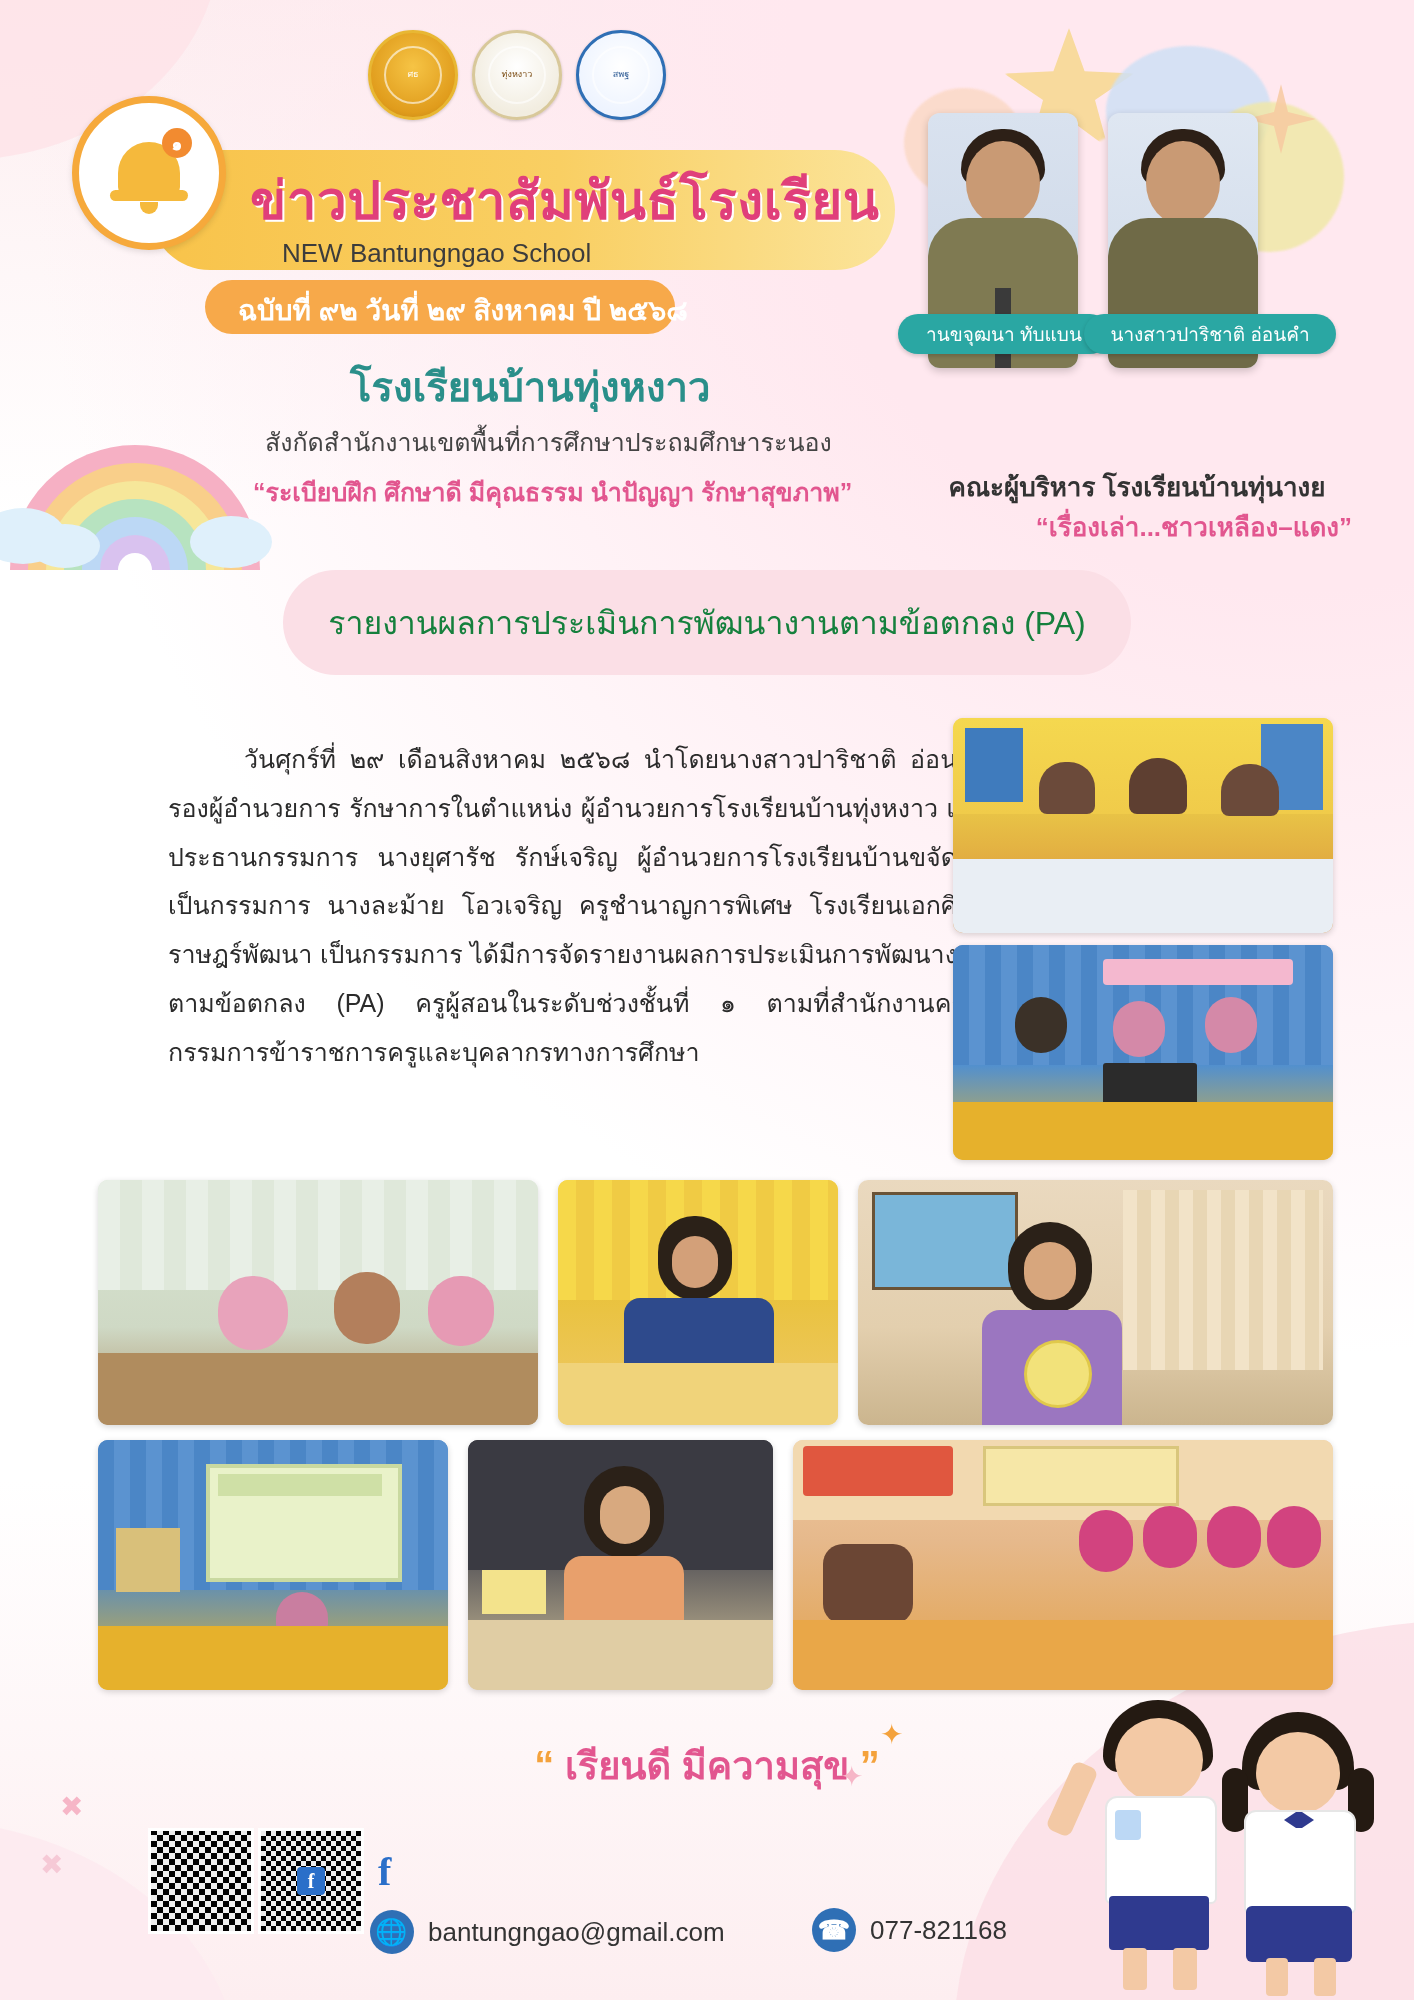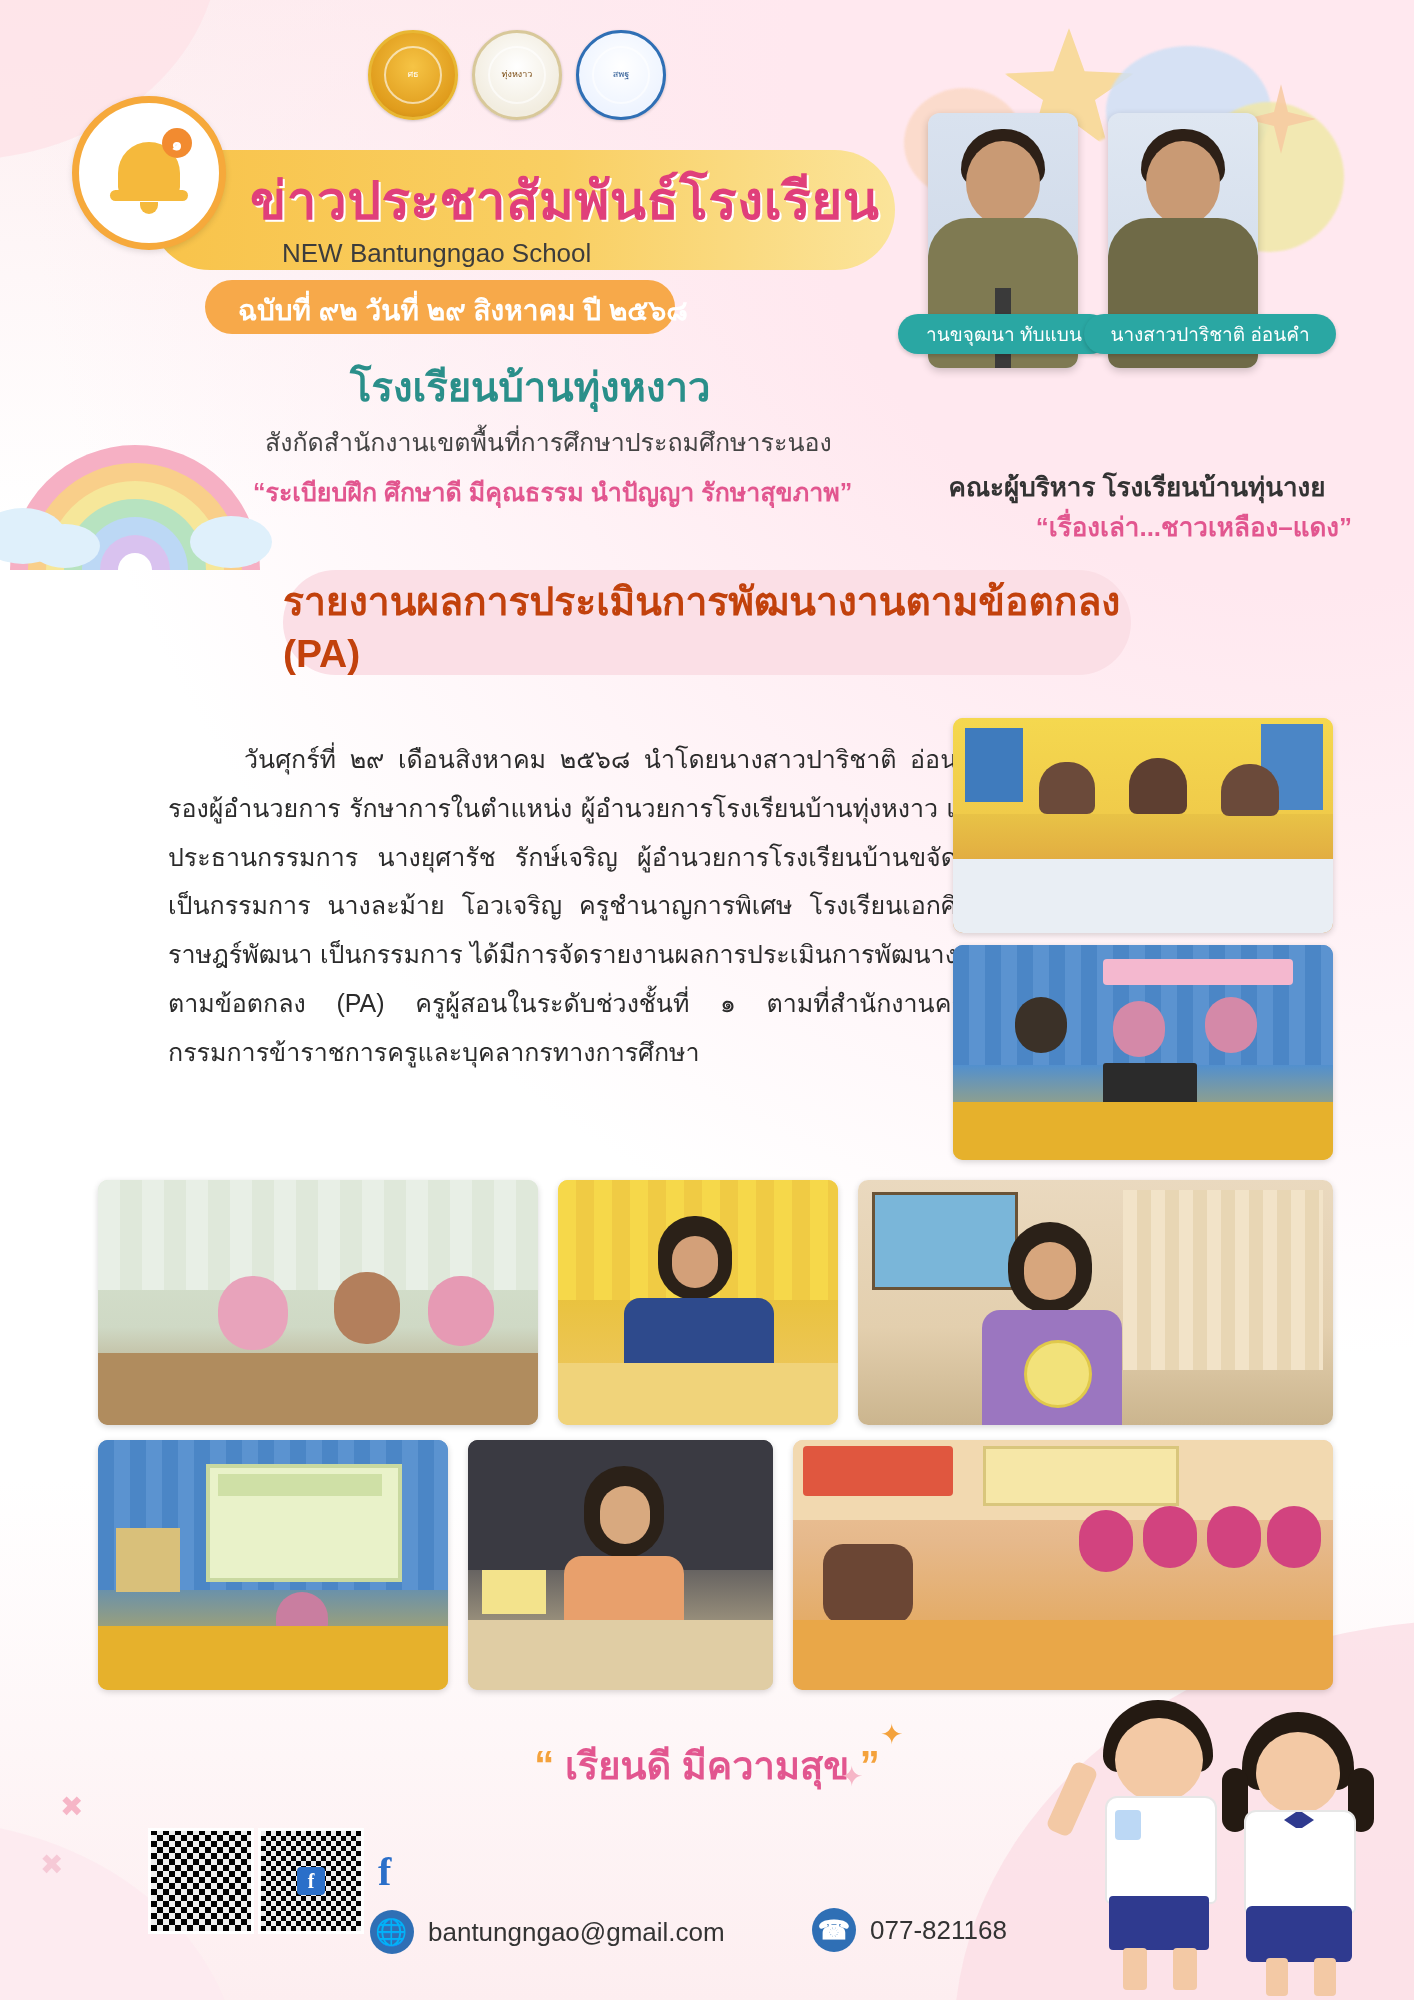--- a/index.html
+++ b/index.html
@@ -57,21 +57,21 @@
   .exec-photo .head{position:absolute;left:50%;transform:translateX(-50%);top:28px;width:74px;height:84px;border-radius:42px/48px;background:#c99a74;}
   .exec-photo .hair{position:absolute;left:50%;transform:translateX(-50%);top:16px;width:84px;height:58px;border-radius:46px 46px 20px 20px;background:#2d2017;}
   .exec-photo .body{position:absolute;left:50%;transform:translateX(-50%);bottom:0;width:150px;height:150px;border-radius:40px 40px 0 0;}
   .exec-photo .tie{position:absolute;left:50%;transform:translateX(-50%);bottom:0;width:16px;height:80px;background:#3a3a3a;}
   .name-pill{position:absolute;height:40px;border-radius:22px;background:#2aa7a3;color:#fff;font-size:19px;display:flex;align-items:center;justify-content:center;padding:0 16px;box-shadow:0 2px 4px rgba(0,0,0,.18);}
   .exec-caption{position:absolute;right:62px;top:466px;width:430px;text-align:center;font-size:26px;font-weight:bold;color:#333;}
   .exec-caption2{position:absolute;right:62px;top:506px;width:430px;text-align:right;font-size:26px;font-weight:bold;color:#e2568f;}
 
   
   .headline{position:absolute;left:283px;top:570px;width:848px;height:105px;background:#fbdfe6;border-radius:54px;display:flex;flex-direction:column;align-items:center;justify-content:center;}
-  .headline .l1{font-size:39px;color:#c2410c;font-weight:bold;}
+  .headline .l1{font-size:32px;color:#15803d;font-weight:normal;}
   .headline .l2{font-size:31px;color:#3b3b3b;font-weight:bold;margin-top:4px;}
 
   
   .article{position:absolute;left:120px;top:735px;width:820px;font-size:25px;line-height:1.95;color:#2b2b2b;text-indent:76px;text-align:justify;margin-left:48px;}
 
   
   .ph{position:absolute;border-radius:10px;box-shadow:0 2px 6px rgba(0,0,0,.16);overflow:hidden;}
 
   
   .quote{position:absolute;left:0;top:1735px;width:1414px;text-align:center;font-size:38px;font-weight:bold;color:#e2568f;}

